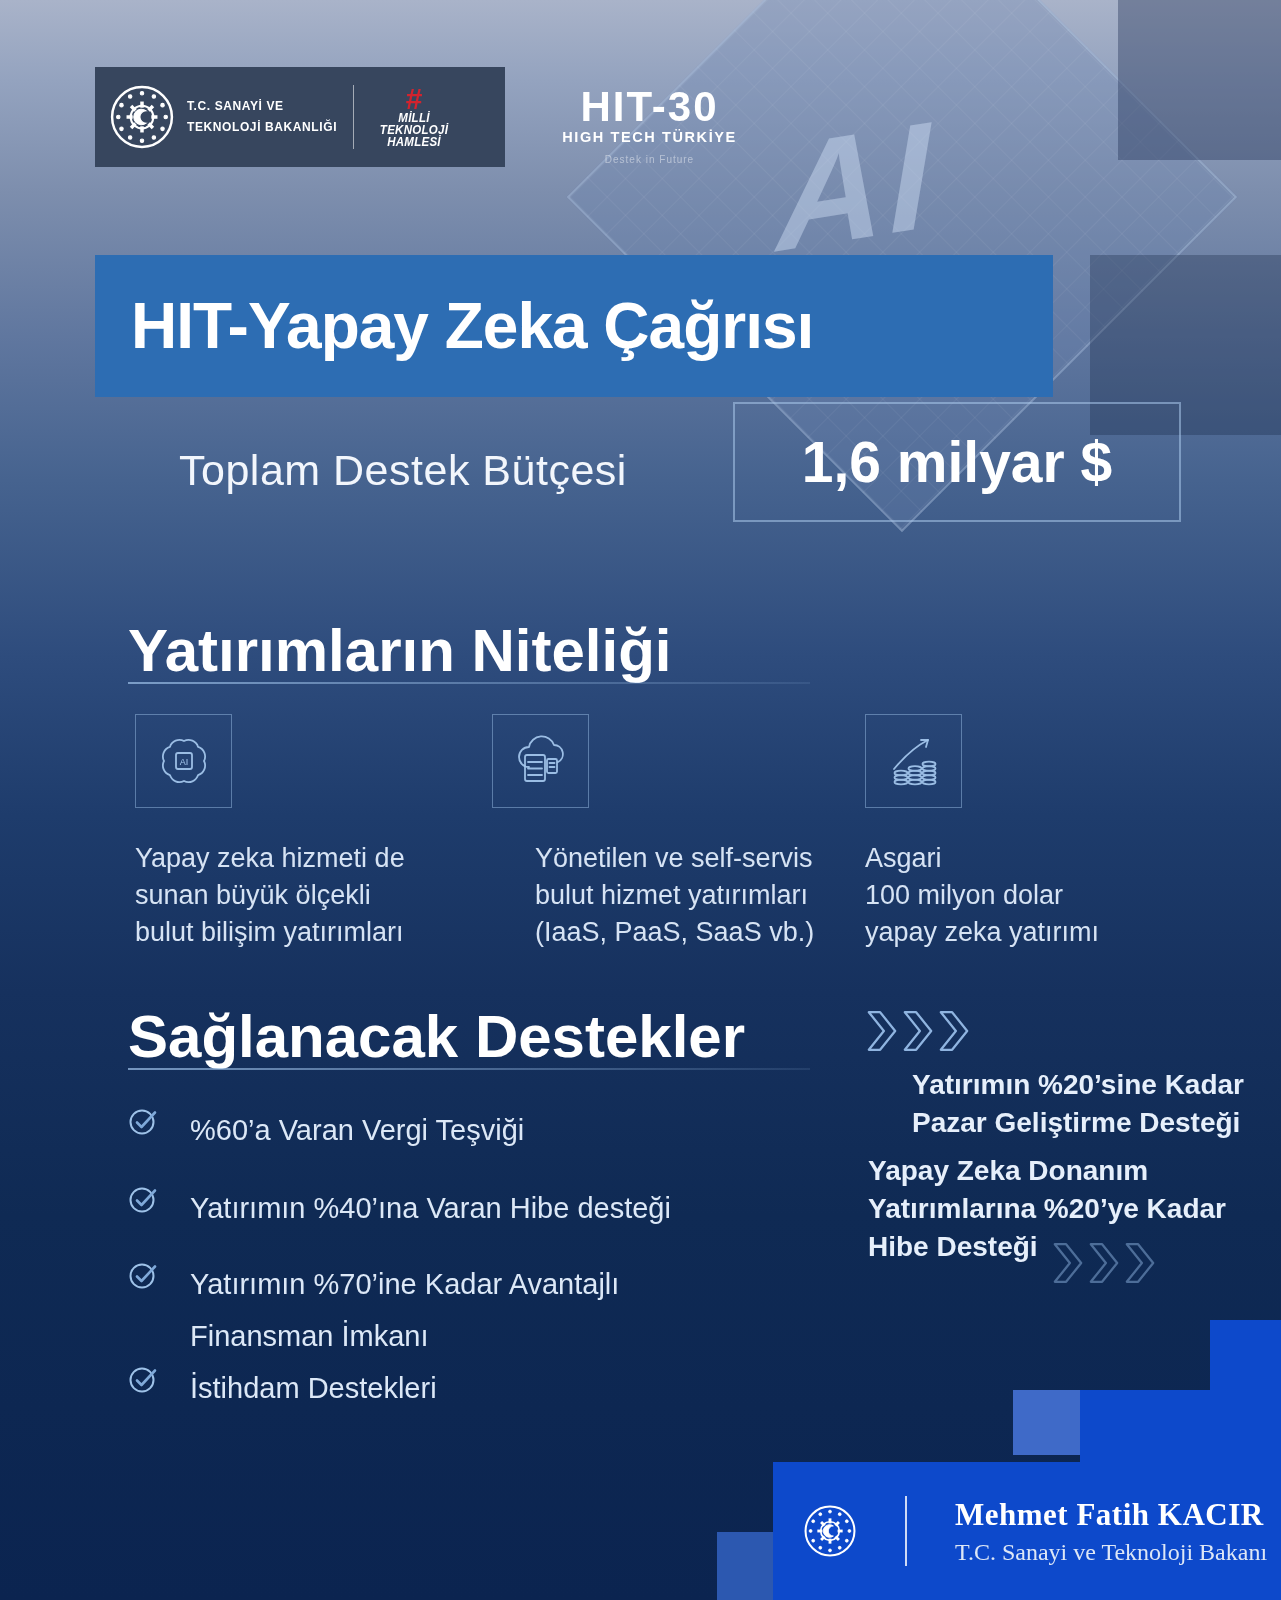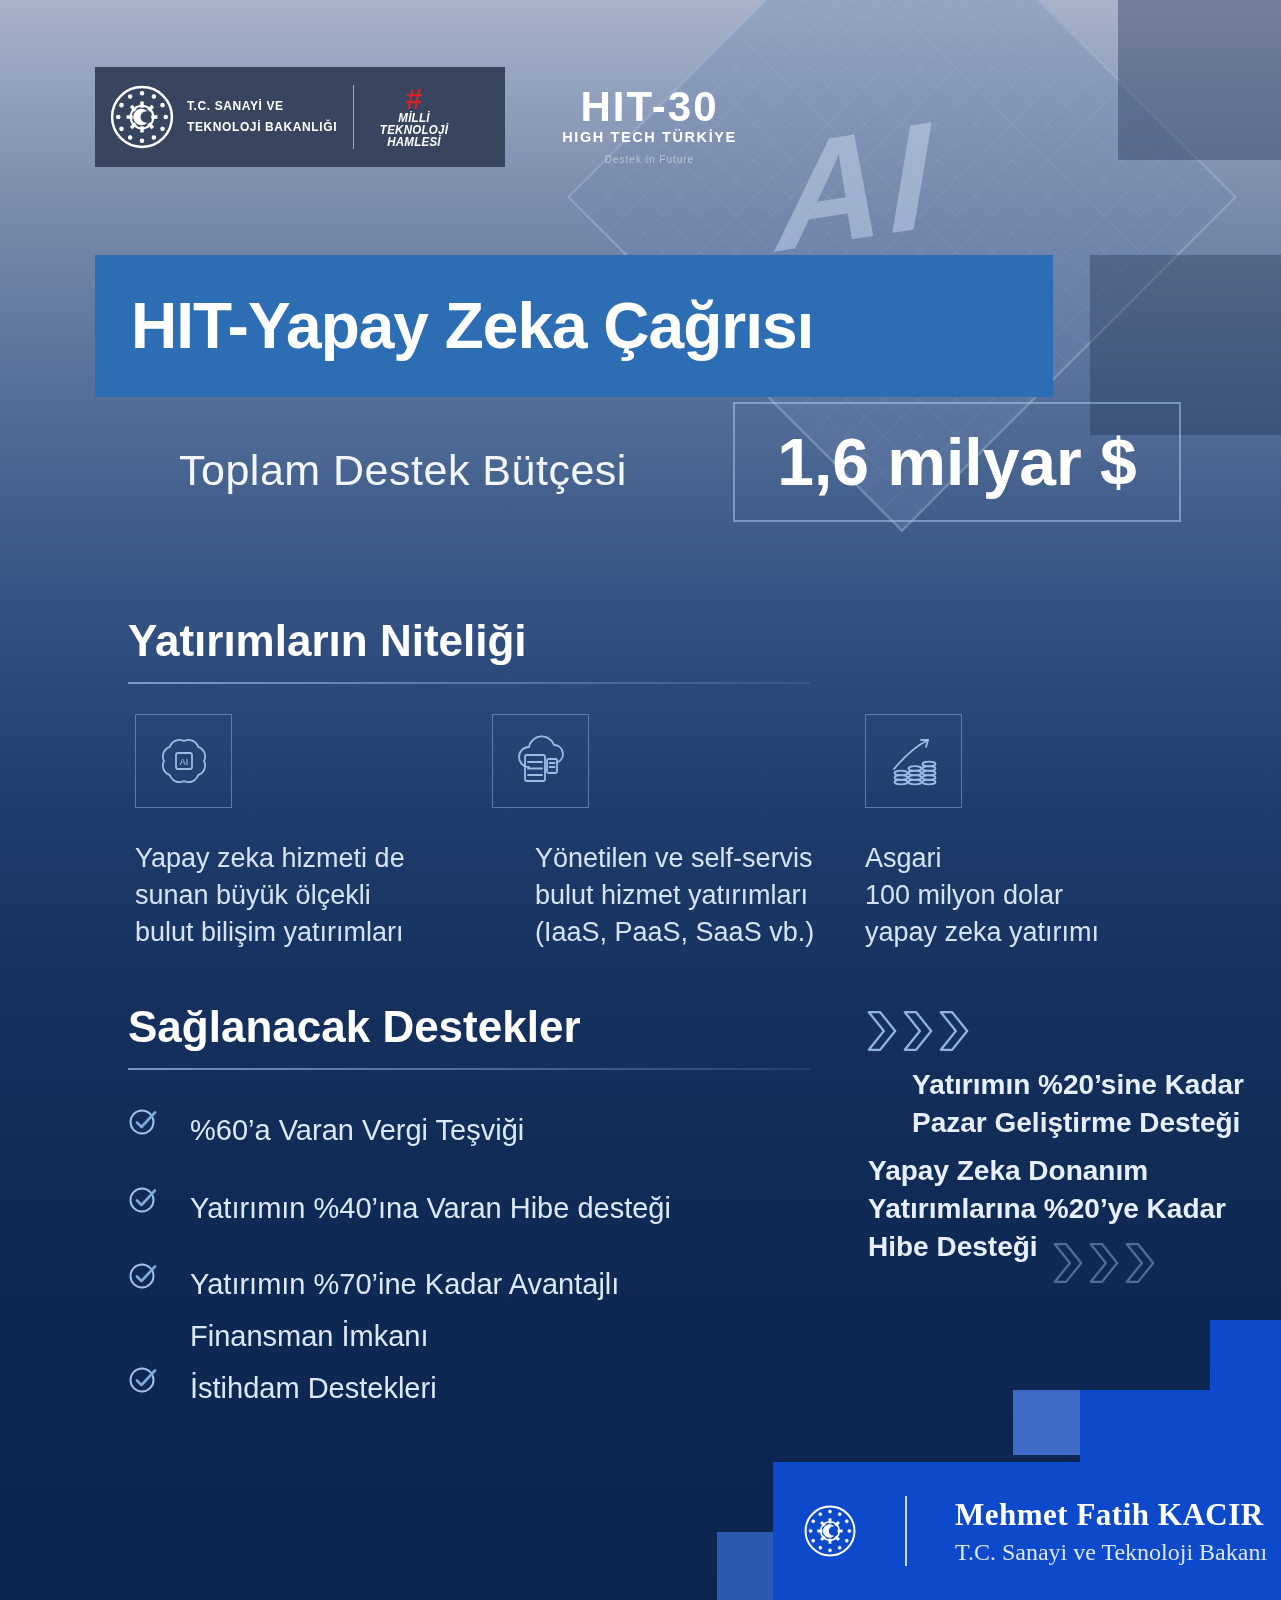--- a/index.html
+++ b/index.html
@@ -43,24 +43,24 @@
   .hit30-name{font-size:42px;font-weight:800;letter-spacing:2px;line-height:42px;}
   .hit30-sub{font-size:14.5px;font-weight:bold;letter-spacing:1.6px;margin-top:1px;}
   .hit30-tag{font-size:10px;color:rgba(255,255,255,.45);letter-spacing:1px;margin-top:9px;}
 
   
   .banner{left:95px;top:255px;width:958px;height:142px;background:#2d6db3;}
   .banner-title{position:absolute;left:36px;top:0;line-height:142px;font-size:64px;font-weight:800;letter-spacing:-1px;white-space:nowrap;}
   .budget-label{left:135px;top:422px;height:96px;line-height:96px;font-size:43px;font-weight:400;color:#f2f6fc;letter-spacing:.5px;margin-left:44px;}
   .budget-box{left:733px;top:402px;width:444px;height:116px;border:2px solid rgba(170,201,235,.55);
     display:flex;align-items:center;justify-content:center;}
-  .budget-value{font-size:66px;font-weight:800;letter-spacing:0;}
-
-  
-  .sec-heading{font-size:44px;font-weight:800;letter-spacing:0;}
+  .budget-value{font-size:57px;font-weight:800;letter-spacing:0;}
+
+  
+  .sec-heading{font-size:60px;font-weight:800;letter-spacing:0;}
   .sec-line{height:2px;background:linear-gradient(90deg,rgba(150,185,225,.75),rgba(150,185,225,.12));}
 
   
   .q-box{top:714px;width:95px;height:92px;border:1.5px solid rgba(150,185,225,.5);
     display:flex;align-items:center;justify-content:center;}
   .q-box svg{width:64px;height:64px;}
   .icon-stroke{fill:none;stroke:#a5c8ee;stroke-width:1.8;stroke-linecap:round;stroke-linejoin:round;opacity:.92;}
   .q-text{top:840px;width:340px;font-size:27px;line-height:37px;color:#d6e3f4;}
   .q-text span{display:block;}
 

